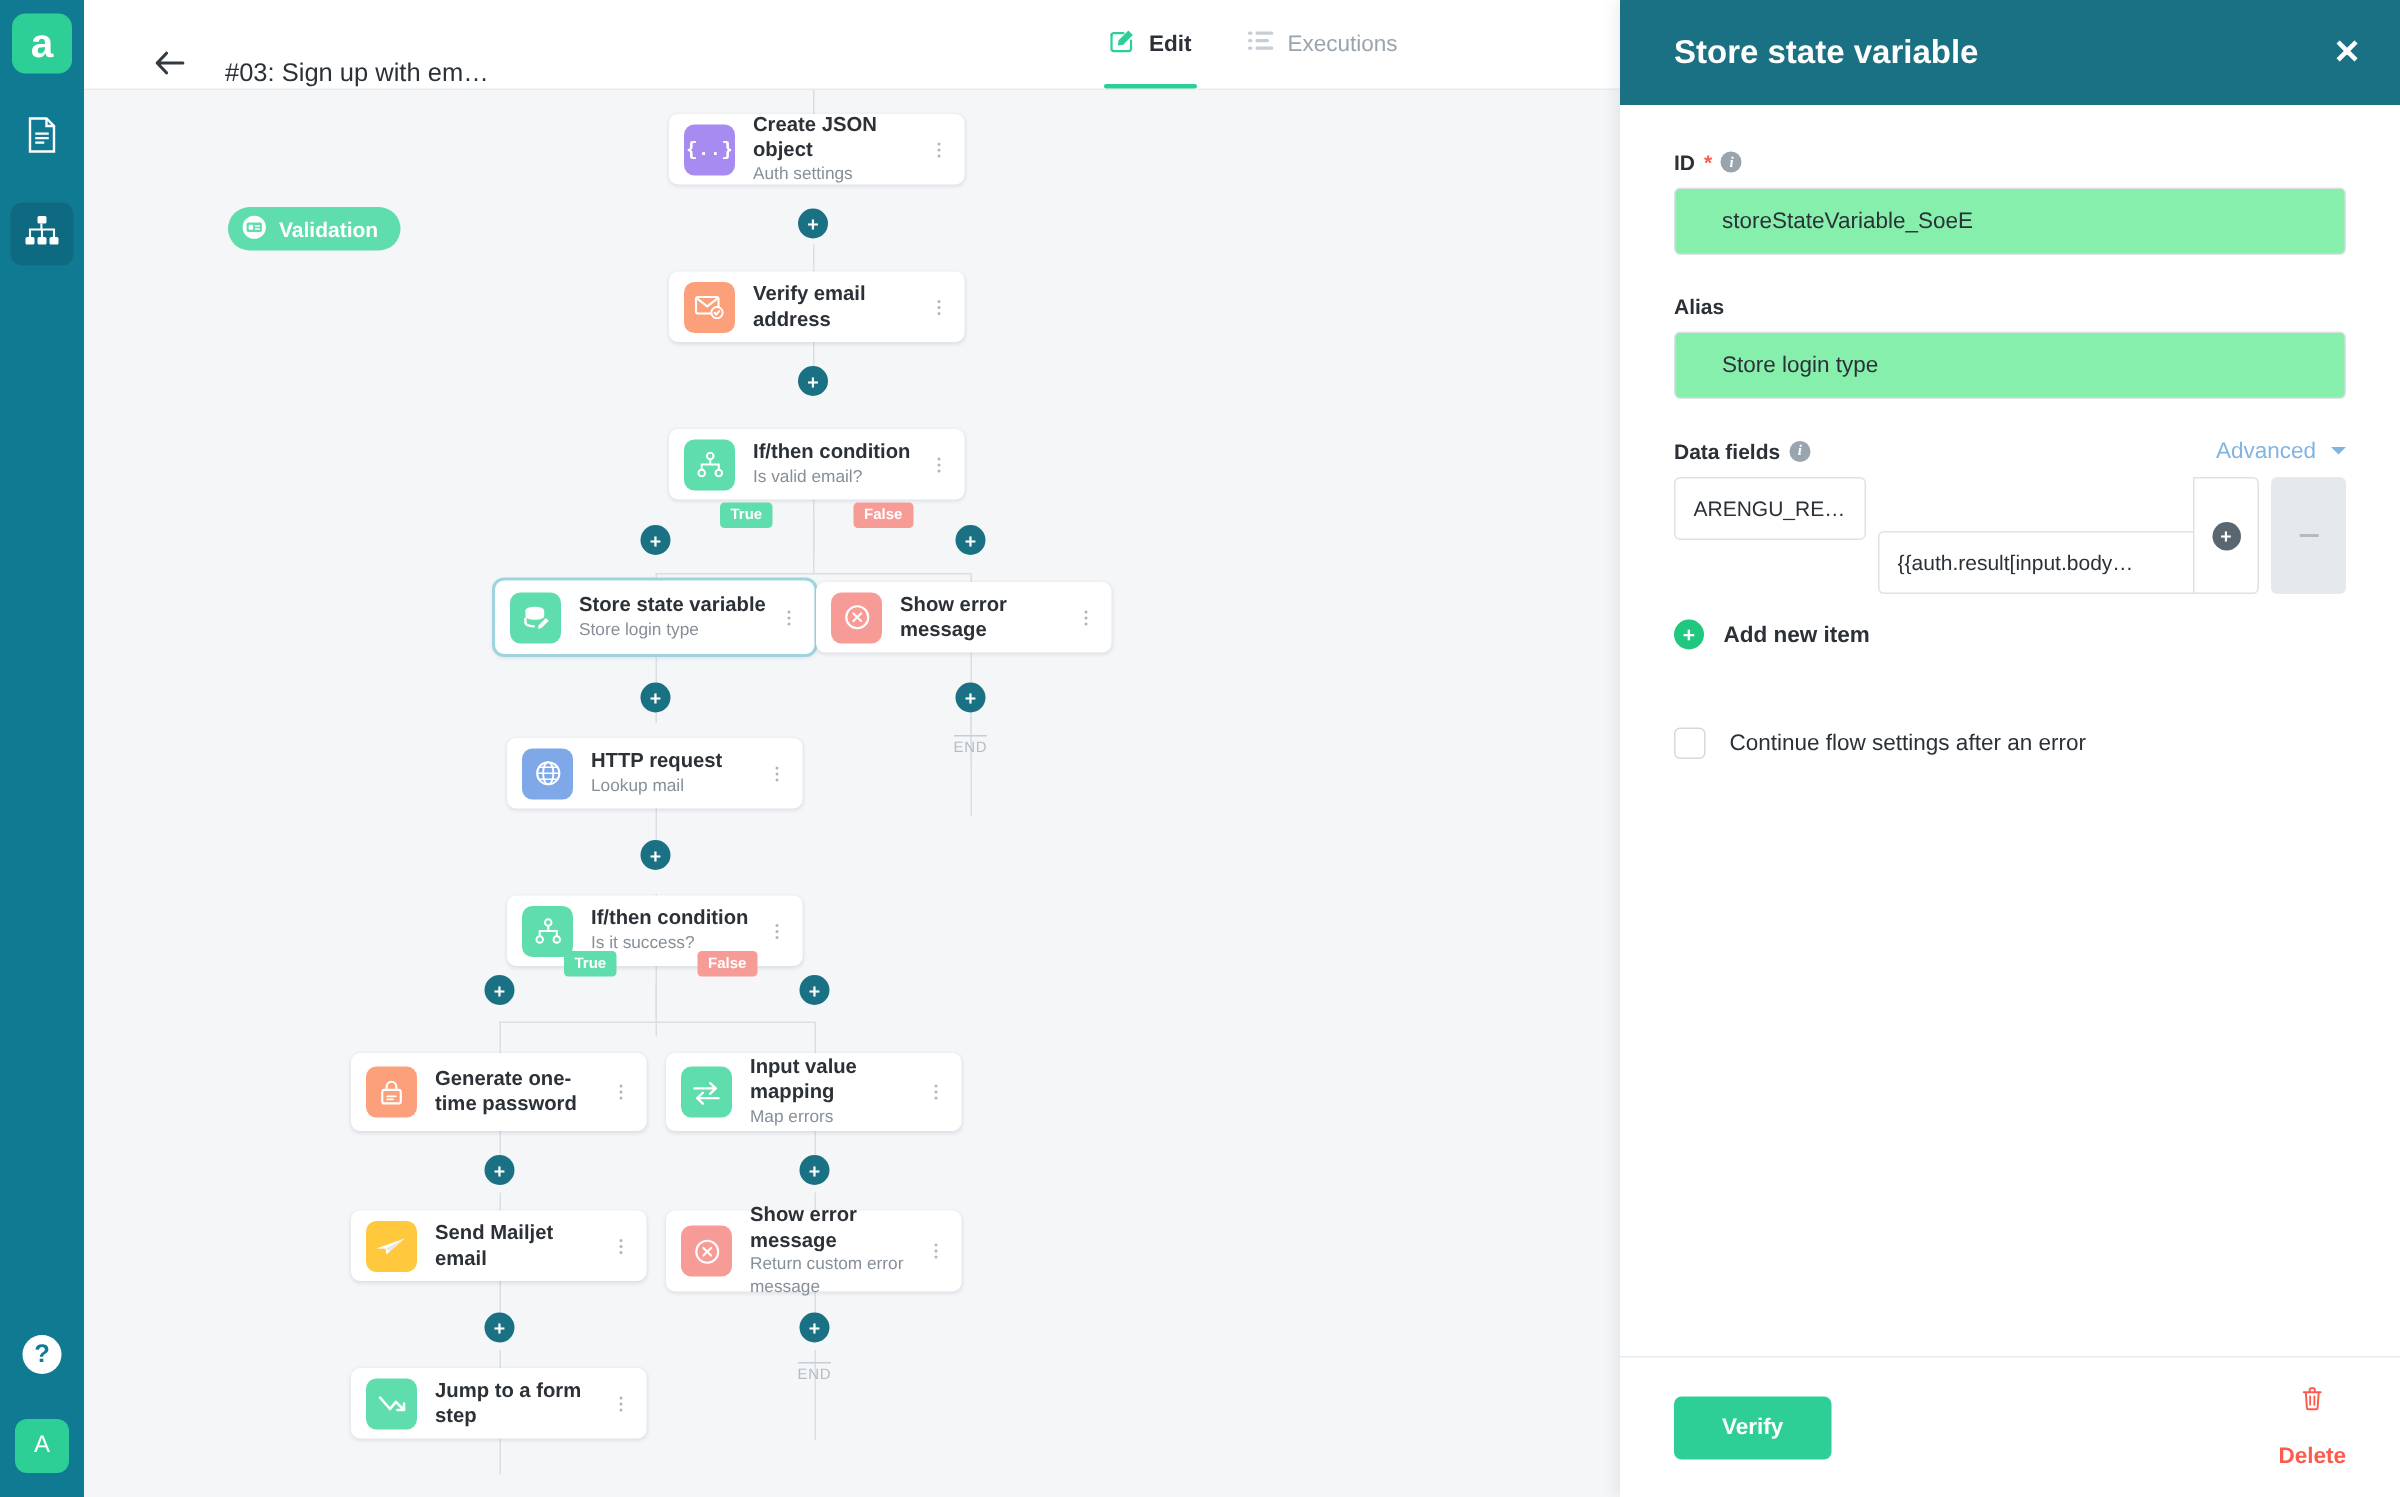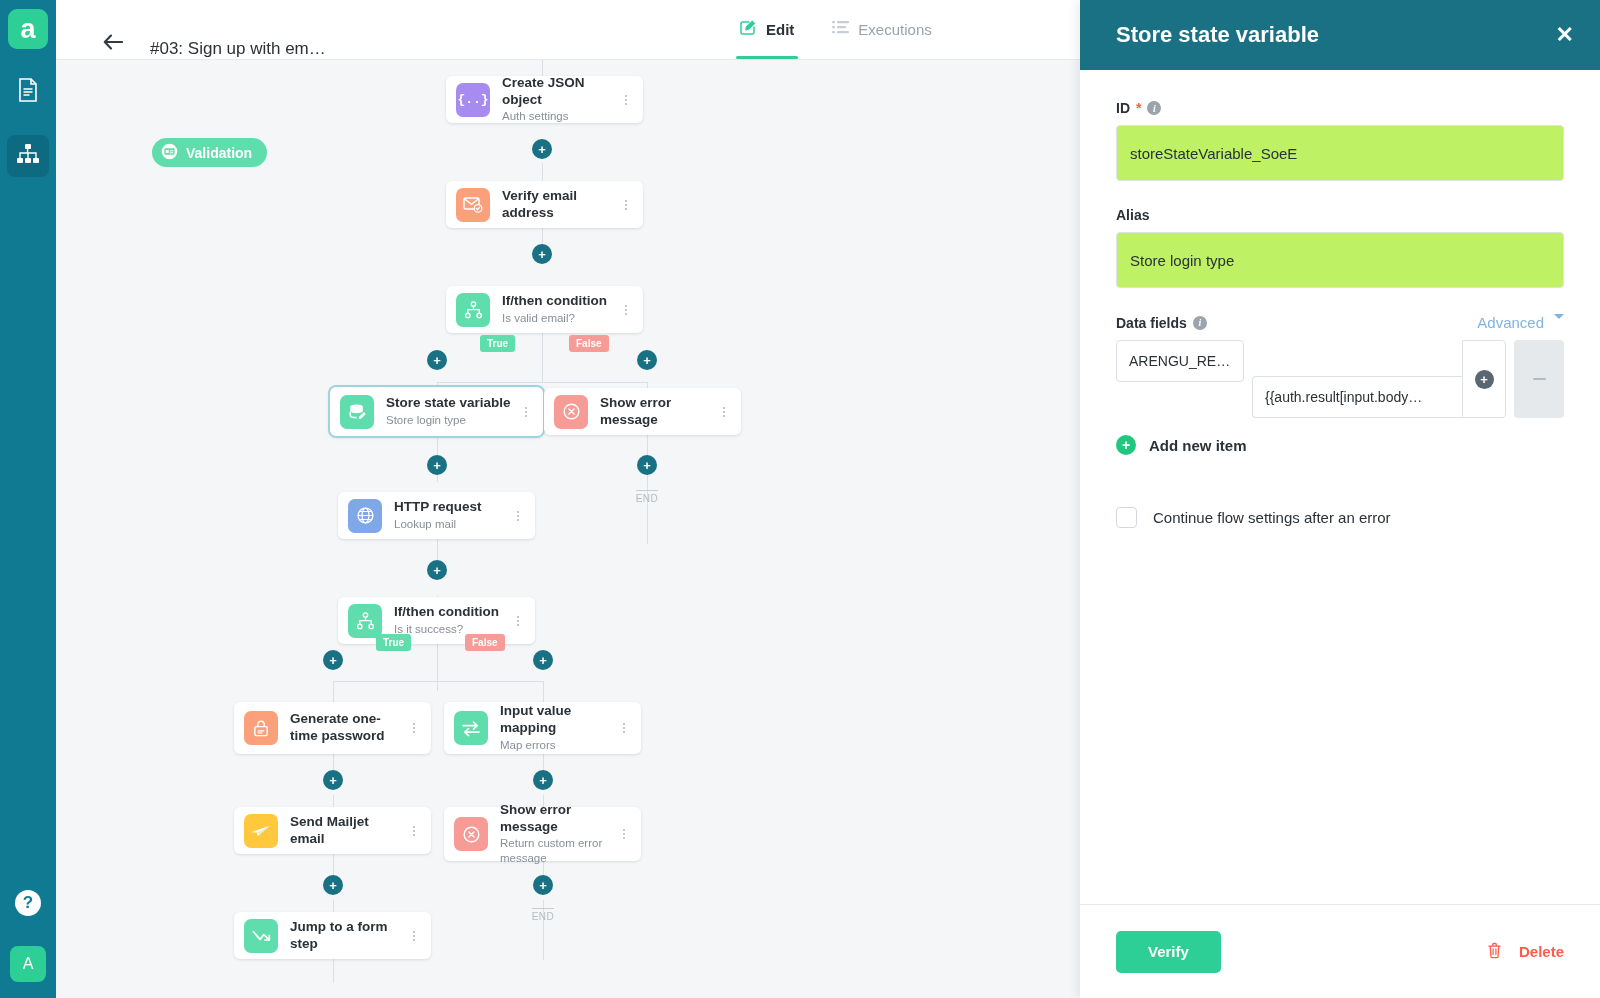--- a/index.html
+++ b/index.html
@@ -144,46 +144,46 @@
     flex: 0 0 94px; border-top: 1px solid #e8ebee; display: flex;
     align-items: center; padding: 0 36px;
   }
   .btn-close {
     background: #2ecf96; color: #ffffff; border: none; border-radius: 5px;
     height: 42px; padding: 0 32px; font-size: 15px; font-weight: bold;
     cursor: pointer; font-family: "Liberation Sans", sans-serif;
   }
   .btn-delete {
     margin-left: auto; color: #fd5b4c; font-size: 15px; font-weight: bold;
-    display: flex; align-items: center; gap: 17px; cursor: pointer;
+    display: flex; align-items: center; gap: 17px; cursor: pointer; flex-direction: column;
   }
 
   .field-label {
     font-size: 14px; color: #2b3137; font-weight: bold;
     display: flex; align-items: center; gap: 6px; margin-bottom: 9px;
   }
   .req { color: #fd5b4c; font-weight: bold; }
   .info-i {
     width: 14px; height: 14px; border-radius: 50%; background: #9aa4ad;
     color: #ffffff; font-size: 10px; font-style: italic; font-weight: bold;
     display: inline-flex; align-items: center; justify-content: center;
     font-family: "Liberation Serif", serif; cursor: pointer;
   }
   .input {
-    width: 100%; height: 56px; border: 1px solid #dde2e6; border-radius: 4px;
-    padding: 0 13px; font-size: 15px; color: #2b3137; background: #bef264;
+    width: 100%; height: 45px; border: 1px solid #dde2e6; border-radius: 4px;
+    padding: 0 31px; font-size: 15px; color: #2b3137; background: #86efac;
     font-family: "Liberation Sans", sans-serif;
   }
   .field { margin-bottom: 26px; }
 
   .df-head { display: flex; align-items: center; margin-bottom: 9px; }
   .df-head .field-label { margin-bottom: 0; }
   .advanced {
     margin-left: auto; color: #82b4e0; font-size: 15px; display: flex;
-    gap: 10px; cursor: pointer;
+    align-items: center; gap: 10px; cursor: pointer;
   }
   .caret-d {
     width: 0; height: 0; border-left: 5px solid transparent;
     border-right: 5px solid transparent; border-top: 5px solid #82b4e0;
   }
   .df-row { display: flex; align-items: stretch; gap: 8px; }
   .df-key {
     width: 128px; height: 42px; border: 1px solid #dde2e6; border-radius: 4px;
     padding: 0 12px; font-size: 14px; color: #2b3137; background: #fff;
     font-family: "Liberation Sans", sans-serif; overflow: hidden;

